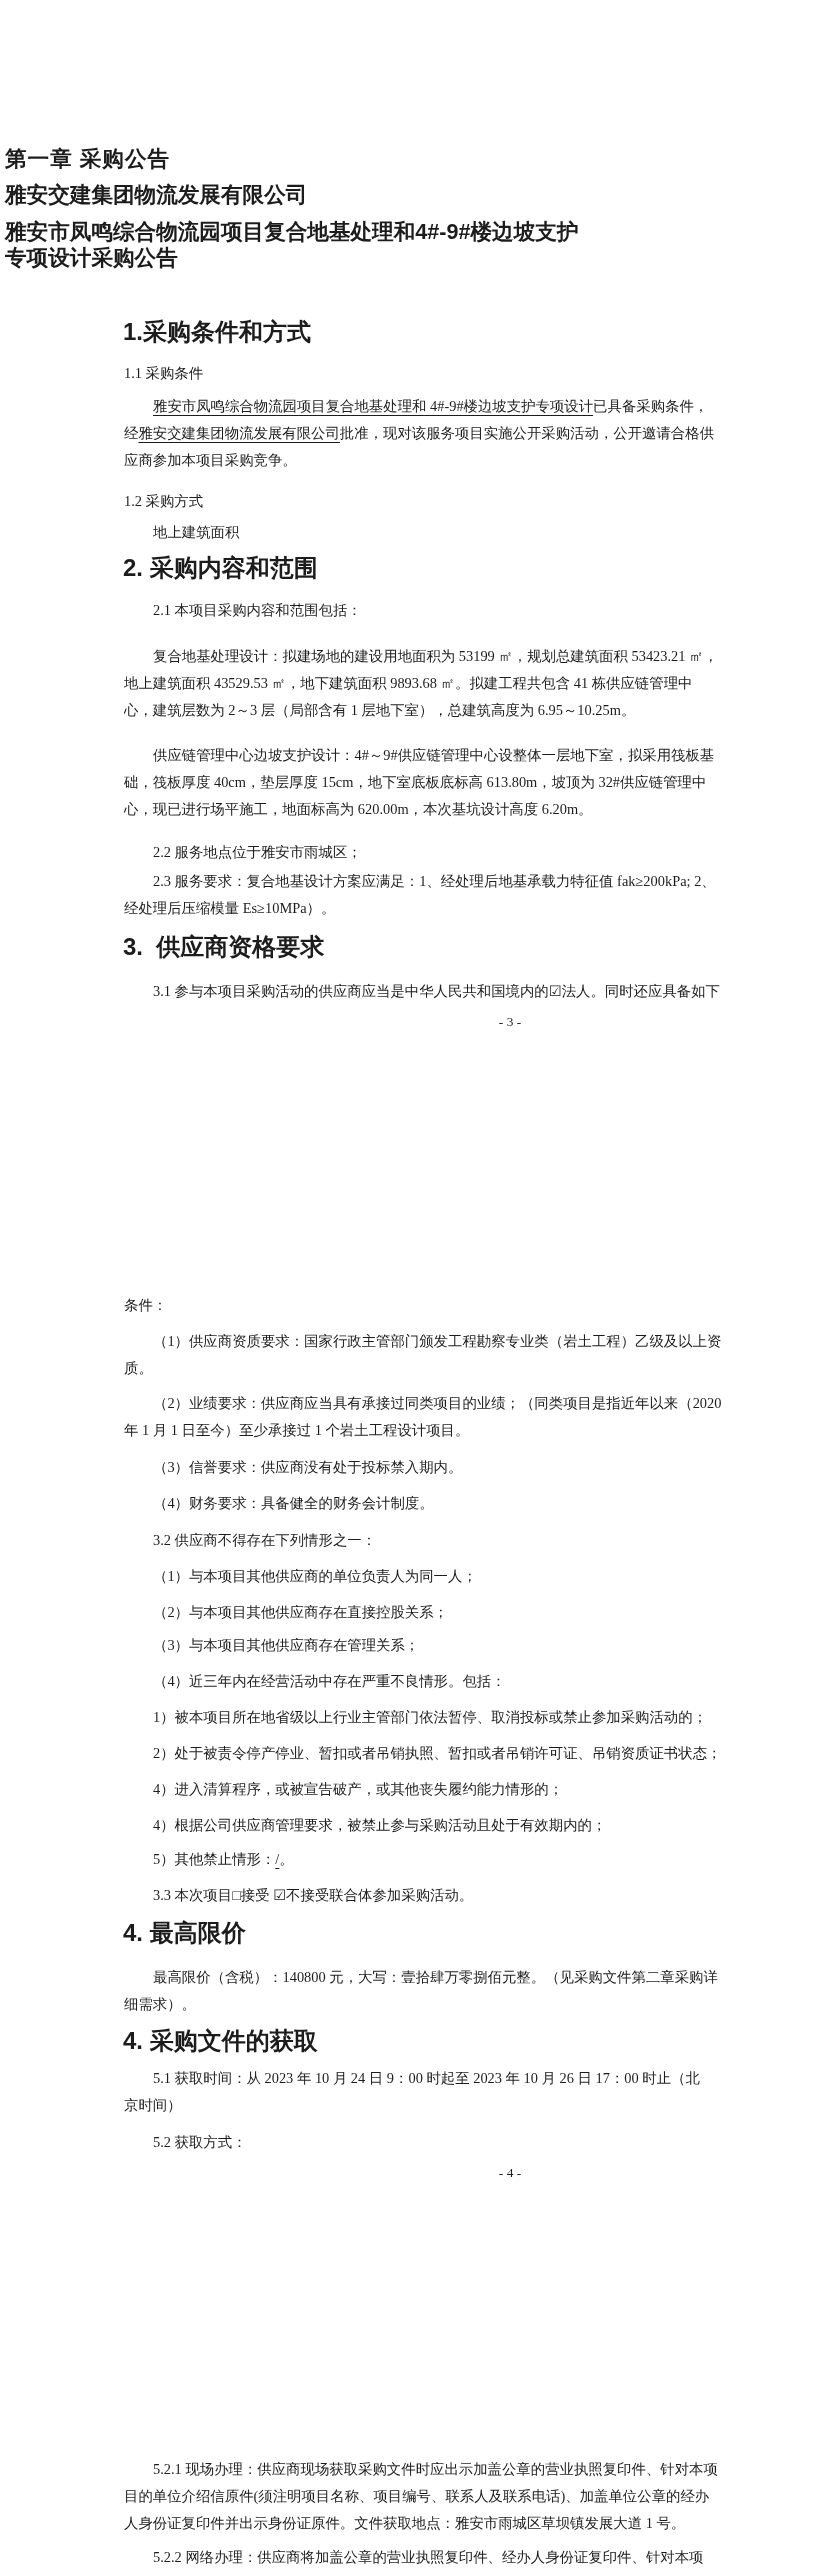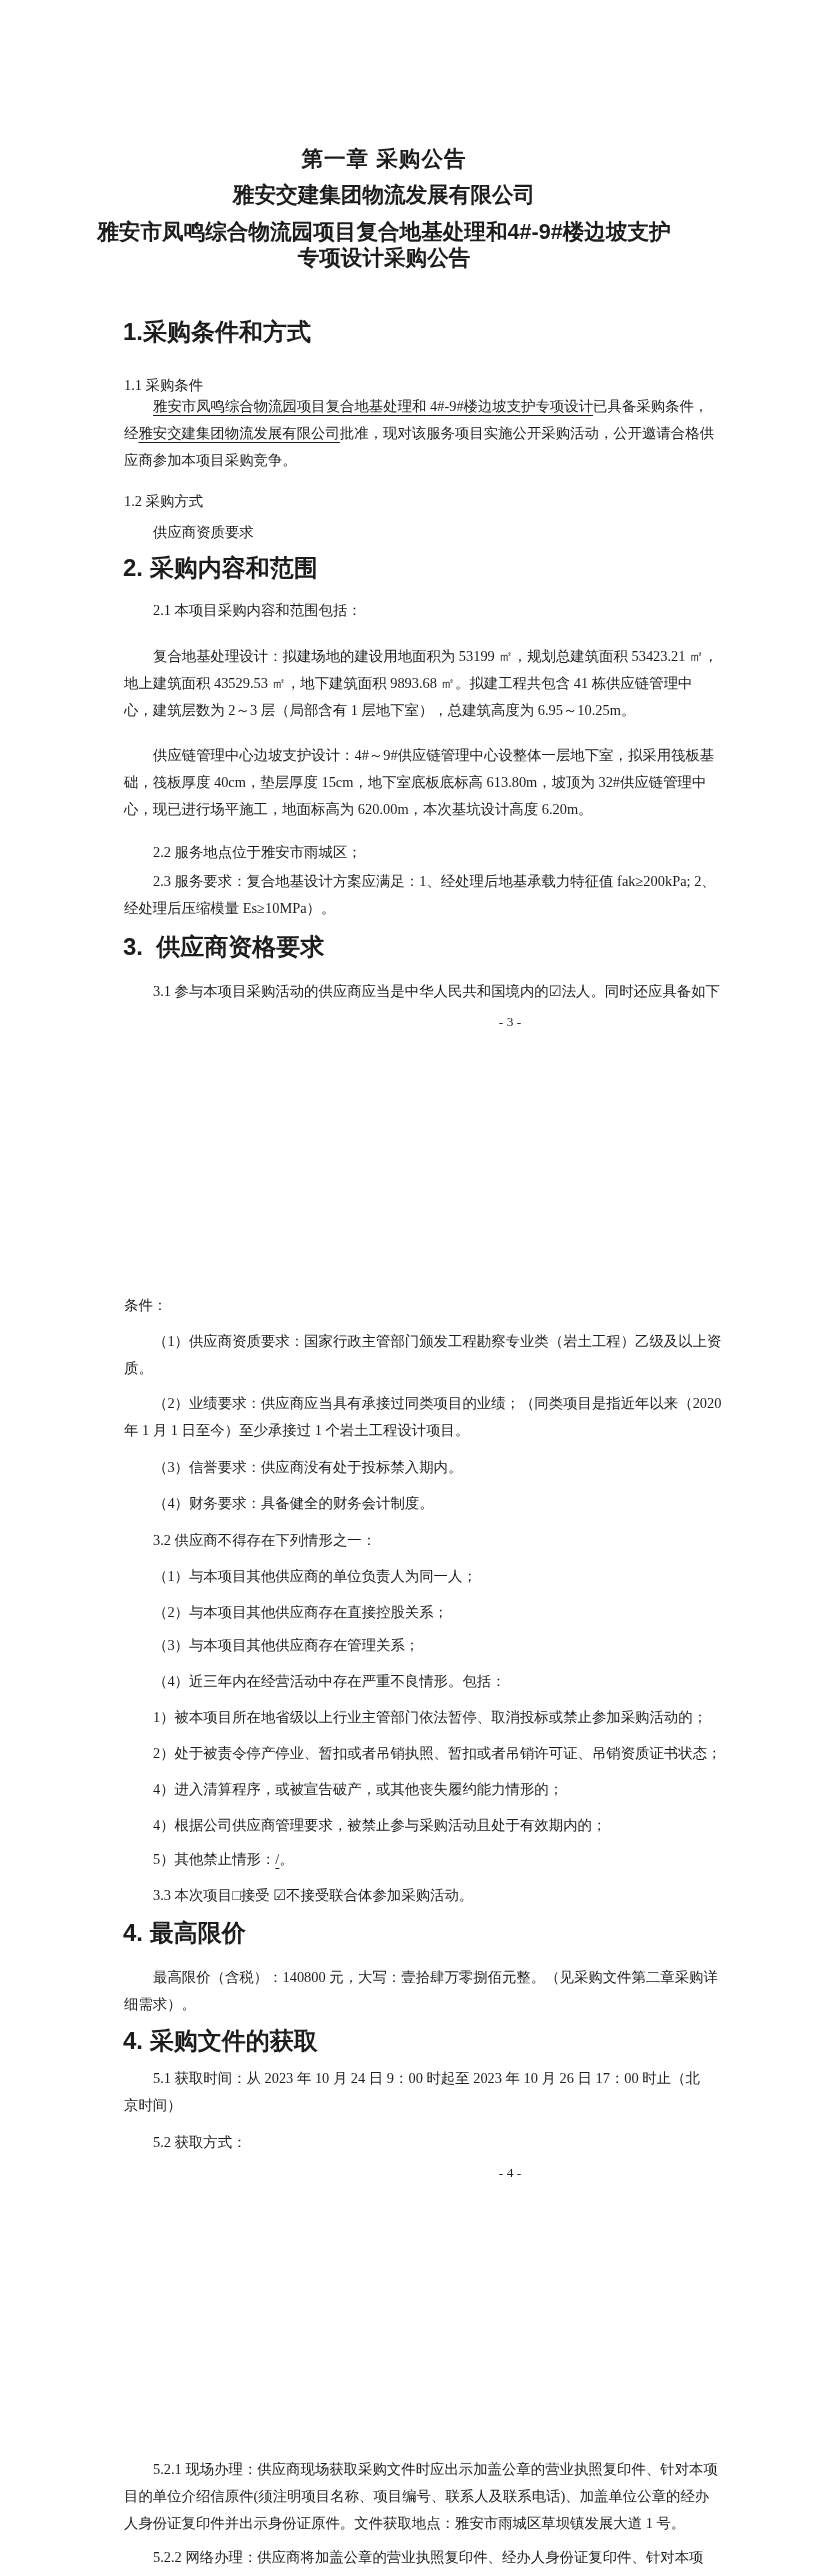--- a/index.html
+++ b/index.html
@@ -2,21 +2,21 @@
 <html style="font-size:8.2px"><head>
 <meta charset="utf-8">
 <style>
   html,body{margin:0;padding:0;}
   body{
     width:818px;height:3467px;background:#ffffff;position:relative;
     font-family:"Liberation Serif","DejaVu Serif",serif;color:#1c1c1c;
     overflow:hidden;
   }
   .ctr{
-    position:absolute;left:16px;width:736px;text-align:center;
+    position:absolute;left:5px;width:736px;
     font-family:"Liberation Sans","DejaVu Sans",sans-serif;font-weight:bold;
     font-size:21.6px;line-height:29px;white-space:pre;
   }
   .chapter{font-size:21.6px;letter-spacing:1px;}
   .hd{
     position:absolute;left:123px;
     font-family:"Liberation Sans","DejaVu Sans",sans-serif;font-weight:bold;
     font-size:24px;line-height:27px;white-space:pre;
   }
   .blk{
@@ -33,26 +33,26 @@
 </style>
 </head>
 <body>
 
 <div class="ctr chapter" style="top:144px">第一章 采购公告</div>
 <div class="ctr" style="top:180px">雅安交建集团物流发展有限公司</div>
 <div class="ctr" style="top:217px">雅安市凤鸣综合物流园项目复合地基处理和4#-9#楼边坡支护</div>
 <div class="ctr" style="top:243px">专项设计采购公告</div>
 
 <div class="hd" style="top:318px">1.采购条件和方式</div>
-<div class="blk" style="top:372px">1.1 采购条件</div>
+<div class="blk" style="top:360px">1.1 采购条件</div>
 <div class="blk indent" style="top:393px"><span class="u">雅安市凤鸣综合物流园项目复合地基处理和 4#-9#楼边坡支护专项设计</span><span>已具备采购条件，
 经</span><span class="u">雅安交建集团物流发展有限公司</span><span>批准，现对该服务项目实施公开采购活动，公开邀请合格供
 应商参加本项目采购竞争。</span></div>
 <div class="blk" style="top:488px">1.2 采购方式</div>
-<div class="blk indent" style="top:519px">供应商资质要求</div>
+<div class="blk indent" style="top:519px">地上建筑面积</div>
 
 <div class="hd" style="top:554px">2. 采购内容和范围</div>
 <div class="blk indent" style="top:597px">2.1 本项目采购内容和范围包括：</div>
 <div class="blk indent" style="top:643px">复合地基处理设计：拟建场地的建设用地面积为 53199 ㎡，规划总建筑面积 53423.21 ㎡，
 地上建筑面积 43529.53 ㎡，地下建筑面积 9893.68 ㎡。拟建工程共包含 41 栋供应链管理中
 心，建筑层数为 2～3 层（局部含有 1 层地下室），总建筑高度为 6.95～10.25m。</div>
 <div class="blk indent" style="top:742px">供应链管理中心边坡支护设计：4#～9#供应链管理中心设整体一层地下室，拟采用筏板基
 础，筏板厚度 40cm，垫层厚度 15cm，地下室底板底标高 613.80m，坡顶为 32#供应链管理中
 心，现已进行场平施工，地面标高为 620.00m，本次基坑设计高度 6.20m。</div>
 <div class="blk indent" style="top:839px">2.2 服务地点位于雅安市雨城区；</div>

